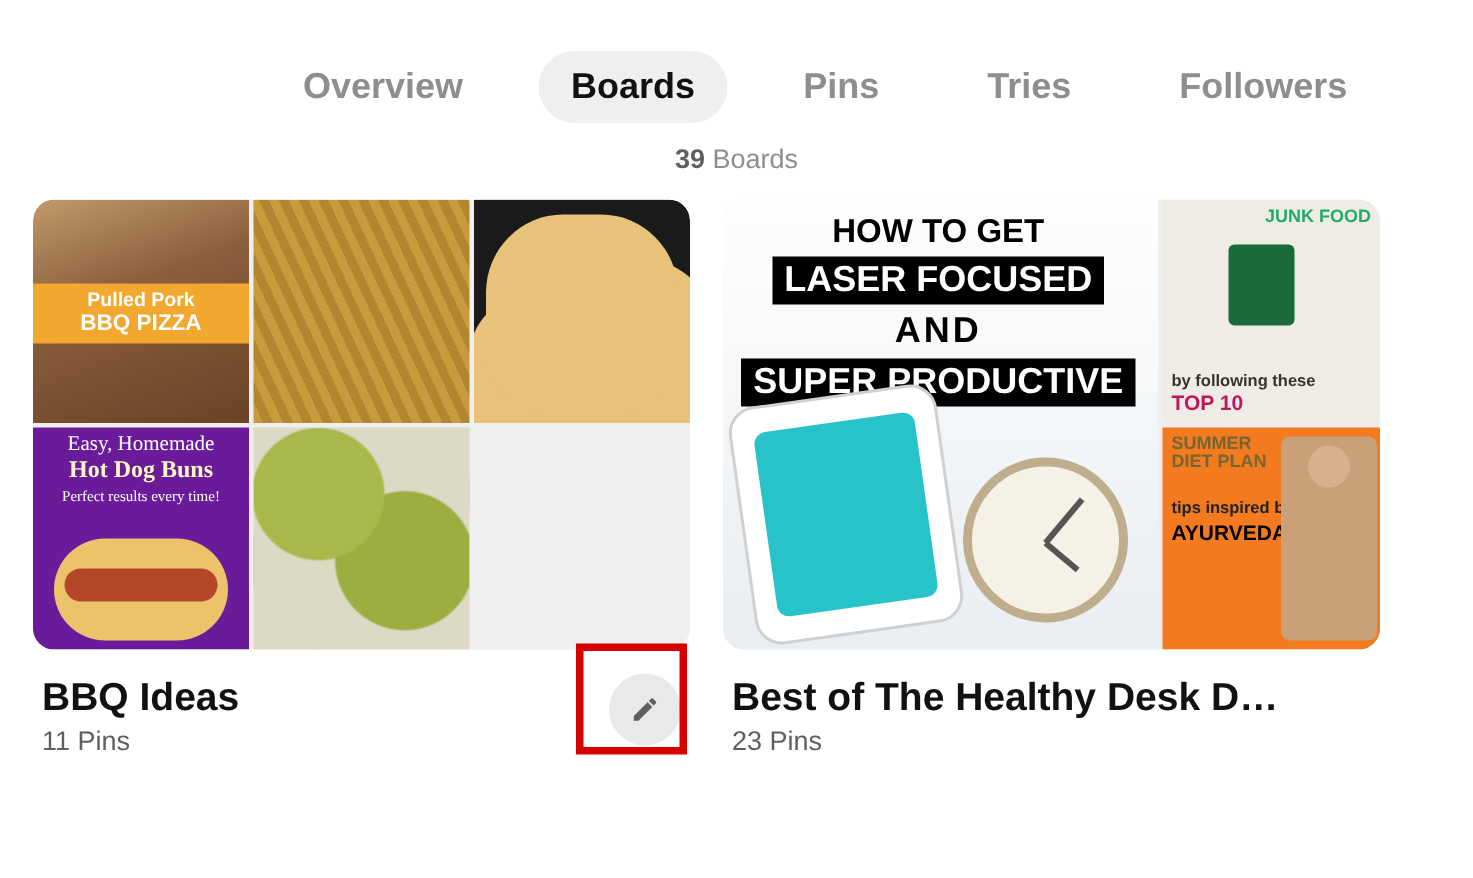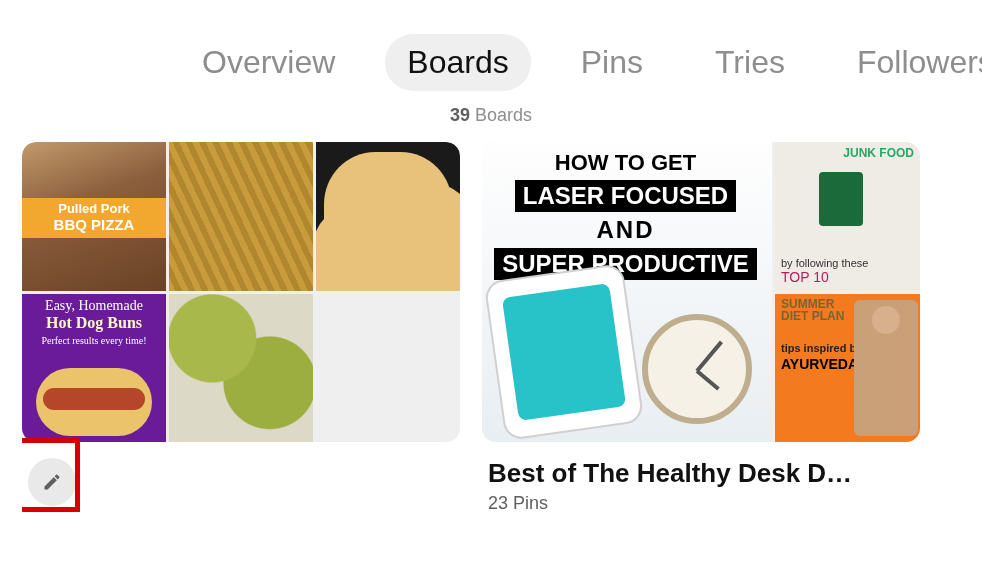--- a/index.html
+++ b/index.html
@@ -1,18 +1,18 @@
 <!DOCTYPE html>
 <html><head>
 <meta charset="utf-8">
 <style>
   * { box-sizing: border-box; margin: 0; padding: 0; }
   html, body { width: 982px; height: 585px; font-family: -apple-system, BlinkMacSystemFont, "Segoe UI", Helvetica, Arial, sans-serif; background: #fff; overflow: hidden; }
   .tabs { display: flex; gap: 28px; padding: 34px 0 6px 180px; align-items: center; }
-  .tab { font-size: 32px; font-weight: 400; color: #8e8e8e; cursor: pointer; padding: 10px 22px; border-radius: 28px; white-space: nowrap; }
+  .tab { font-size: 24px; font-weight: 700; color: #8e8e8e; cursor: pointer; padding: 10px 22px; border-radius: 28px; white-space: nowrap; }
   .tab.active { background: #efefef; color: #111; }
   .count-row { text-align: center; color: #8e8e8e; font-size: 18px; padding: 8px 0 16px 0; }
   .count-row .num { font-weight: 700; color: #5f5f5f; }
   .boards { display: flex; gap: 22px; padding: 0 22px; }
   .board { width: 438px; background: #fff; border-radius: 14px; overflow: hidden; position: relative; cursor: pointer; }
   .collage { width: 100%; height: 300px; background: #efefef; border-radius: 14px; overflow: hidden; position: relative; }
   .board-meta { padding: 16px 6px 10px 6px; display: flex; align-items: flex-start; justify-content: space-between; }
   .board-title { font-size: 26px; font-weight: 800; color: #111; margin-bottom: 4px; white-space: nowrap; overflow: hidden; text-overflow: ellipsis; max-width: 320px; }
   .board-sub { font-size: 18px; color: #5f5f5f; }
   .edit-btn { width: 48px; height: 48px; border-radius: 50%; background: #e9e9e9; display: flex; align-items: center; justify-content: center; cursor: pointer; }
@@ -45,21 +45,21 @@
   .p1 .and { display:block; text-align:center; font-weight:900; font-size:24px; letter-spacing:2px; margin:2px 0; }
   .p1 .phone { position:absolute; left:12px; bottom:10px; width:140px; height:160px; background:#fff; border-radius:18px; border:2px solid #d0d0d0; transform:rotate(-8deg); }
   .p1 .phone::after { content:""; position:absolute; left:14px; right:14px; top:16px; bottom:16px; background:#27c3c9; border-radius:8px; }
   .p1 .clock { position:absolute; right:20px; bottom:18px; width:110px; height:110px; border-radius:50%; background:#f5f1e6; border:6px solid #bfae8e; }
   .p1 .clock::before, .p1 .clock::after { content:""; position:absolute; left:50%; top:50%; background:#555; transform-origin:left center; }
   .p1 .clock::before { width:38px; height:4px; transform:rotate(-50deg); }
   .p1 .clock::after { width:28px; height:4px; transform:rotate(40deg); }
   .p2 { background:#efece5; position:relative; }
   .p2 .cup { position:absolute; left:30%; top:20%; width:44px; height:54px; background:#1b6b3a; border-radius:4px; }
   .p2 .jf { position:absolute; top:4px; right:6px; font-size:12px; font-weight:800; color:#2a6; }
-  .p2 .byf { position:absolute; left:6px; bottom:6px; font-size:11px; font-weight:400; color:#333; }
+  .p2 .byf { position:absolute; left:6px; bottom:6px; font-size:11px; font-weight:700; color:#333; }
   .p3 { background:#f37a1f; position:relative; }
   .p3 .sdp { position:absolute; top:4px; left:6px; right:70px; font-size:12px; font-weight:900; color:#763; line-height:1.05; }
   .p3 .tip { position:absolute; left:6px; top:48px; font-size:11px; color:#222; font-weight:700; }
   .p3 .ayu { position:absolute; left:6px; top:62px; font-size:14px; font-weight:900; color:#000; }
   .p3 .person { position:absolute; right:2px; top:6px; bottom:6px; width:64px; background:#caa079; border-radius:6px; }
   .p3 .person::before { content:""; position:absolute; top:6px; left:18px; width:28px; height:28px; background:#d9b08c; border-radius:50%; }
 </style>
 </head>
 <body>
 
@@ -93,20 +93,24 @@
         <div class="cap">
           <span>Easy, Homemade</span><br>
           <b>Hot Dog Buns</b><br>
           <span style="font-size:10px">Perfect results every time!</span>
         </div>
         <div class="dog"></div>
       </div>
       <div class="tile t6"></div>
     </div>
     <div class="board-meta">
+      <div>
+        <div class="board-title">BBQ Ideas</div>
+        <div class="board-sub">11 Pins</div>
+      </div>
       <div style="position:relative">
         <div class="edit-btn">
           <svg viewBox="0 0 24 24">
               <path d="M3 17.25V21h3.75L17.81 9.94l-3.75-3.75L3 17.25zM20.71 7.04a1 1 0 0 0 0-1.41l-2.34-2.34a1 1 0 0 0-1.41 0l-1.83 1.83 3.75 3.75 1.83-1.83z"></path>
             </svg>
         </div>
         <div class="highlight"></div>
       </div>
     </div>
   </div>

